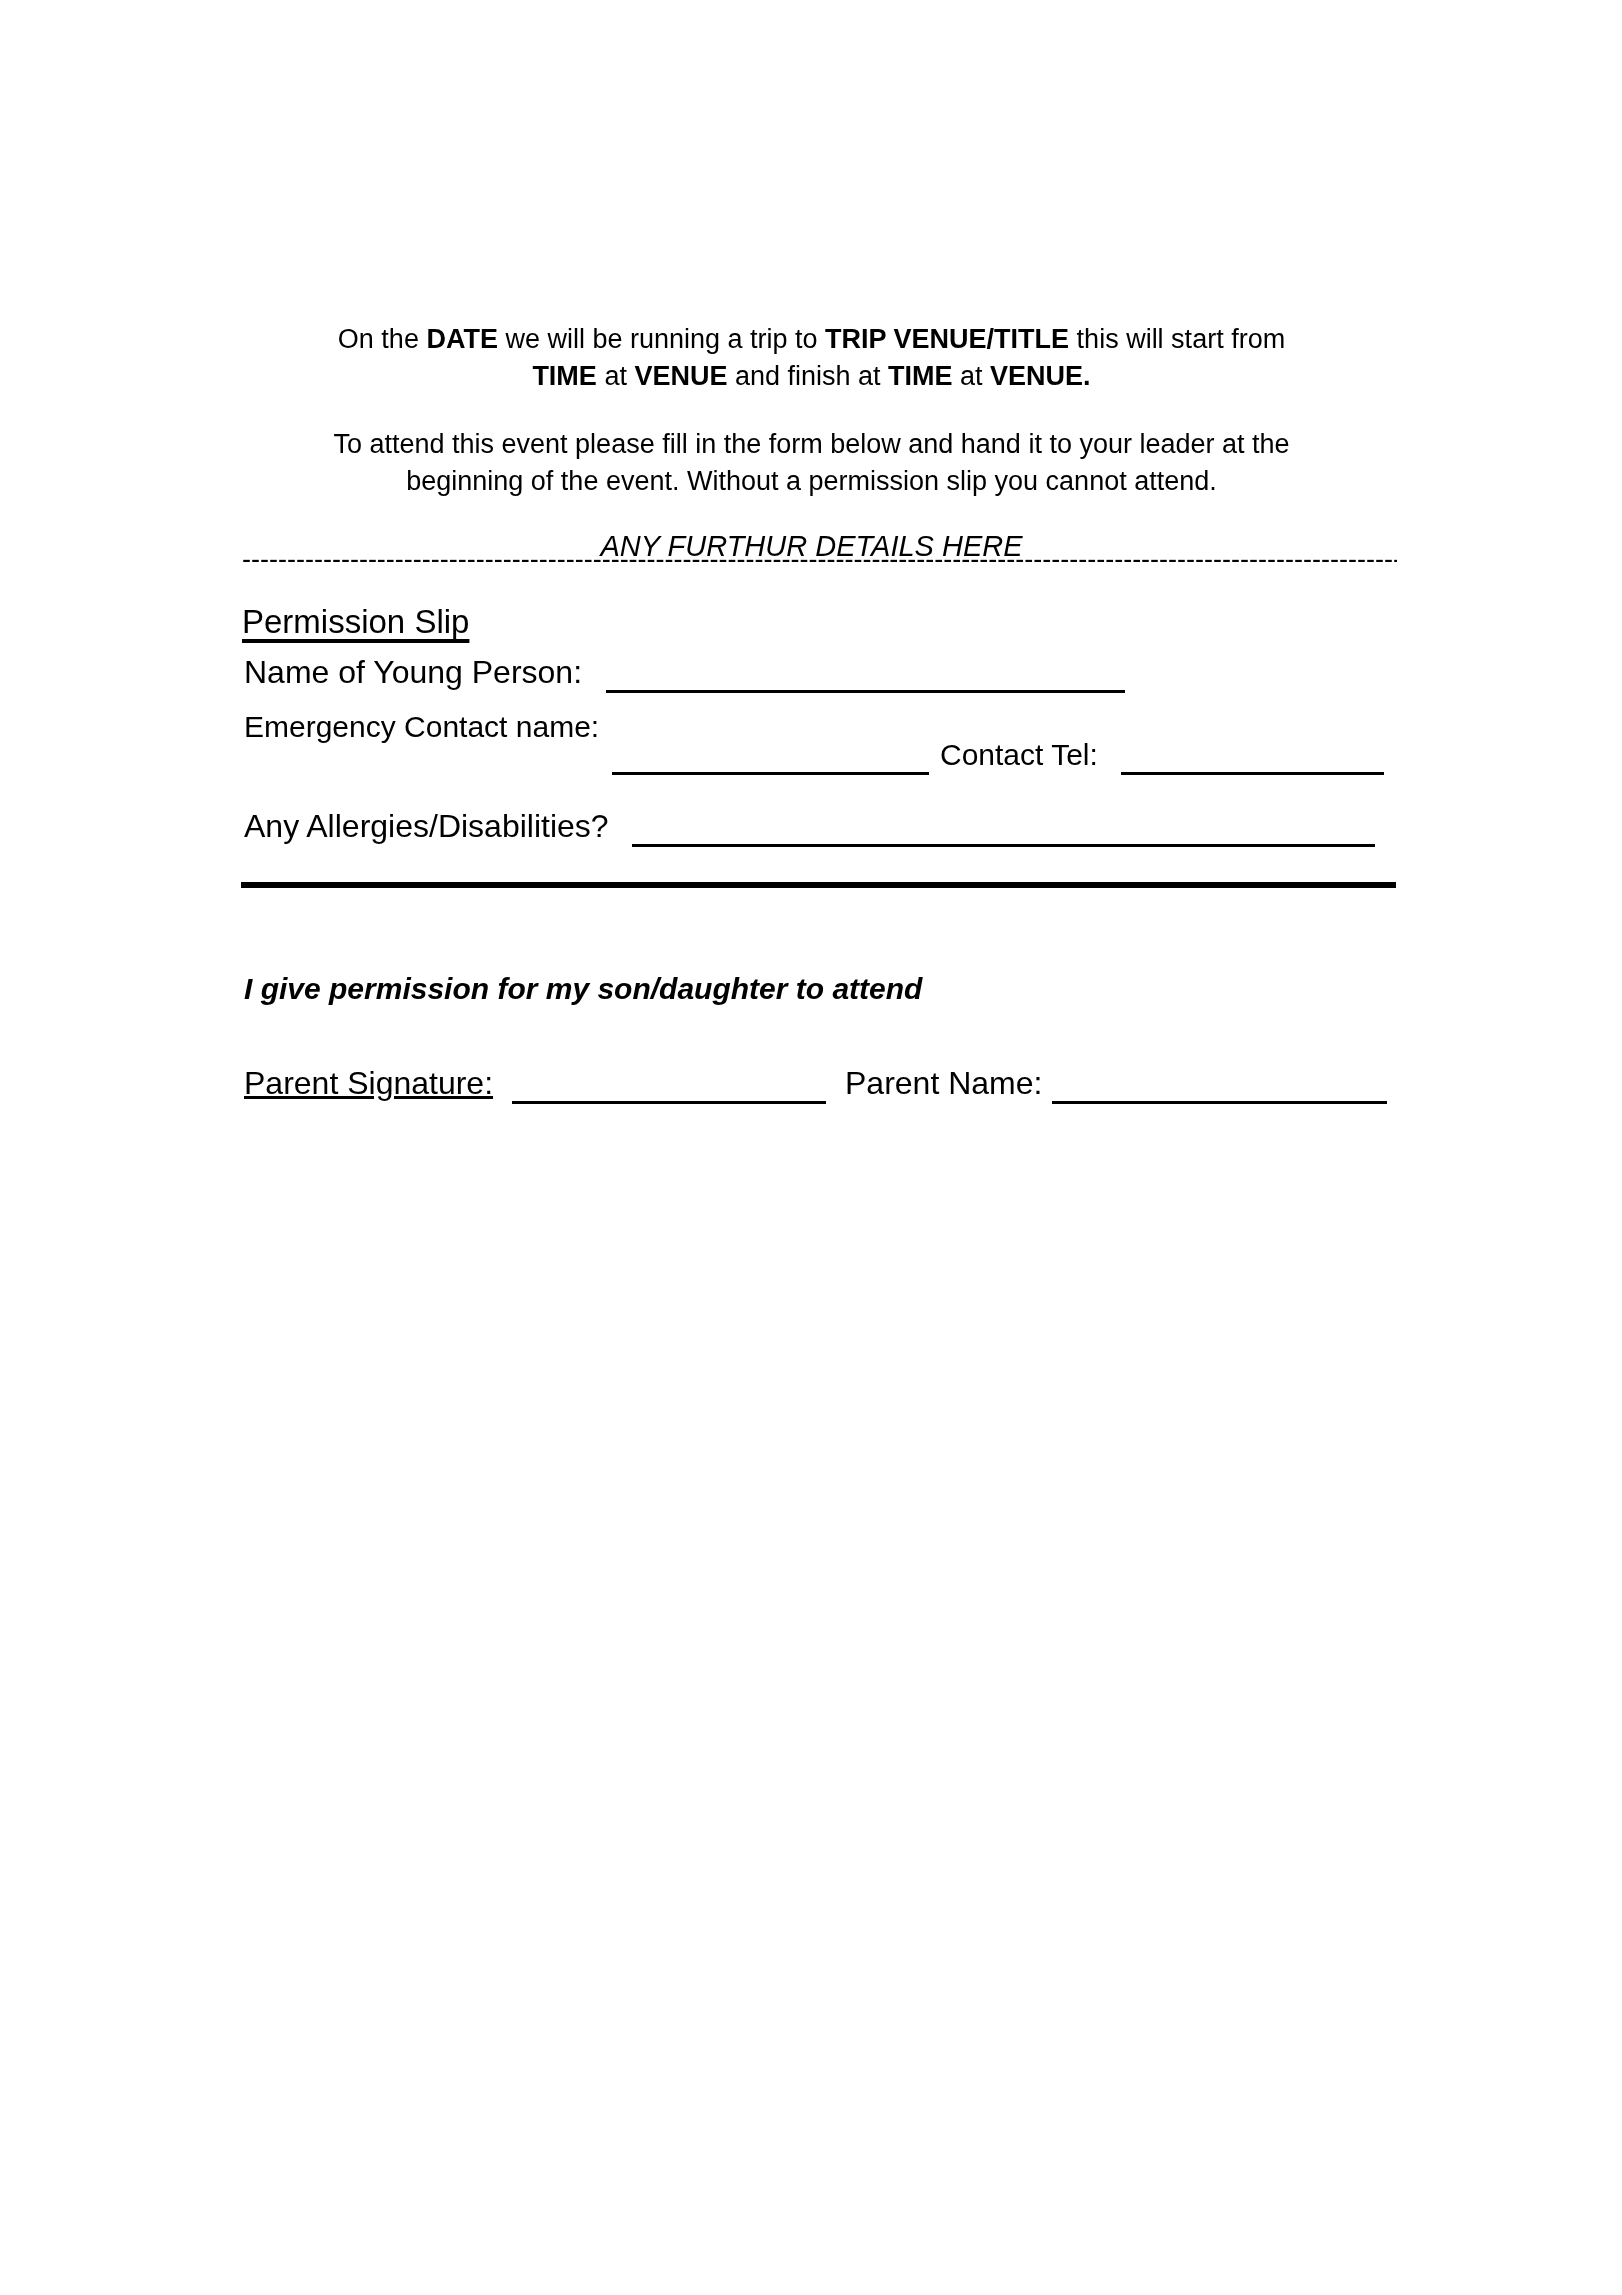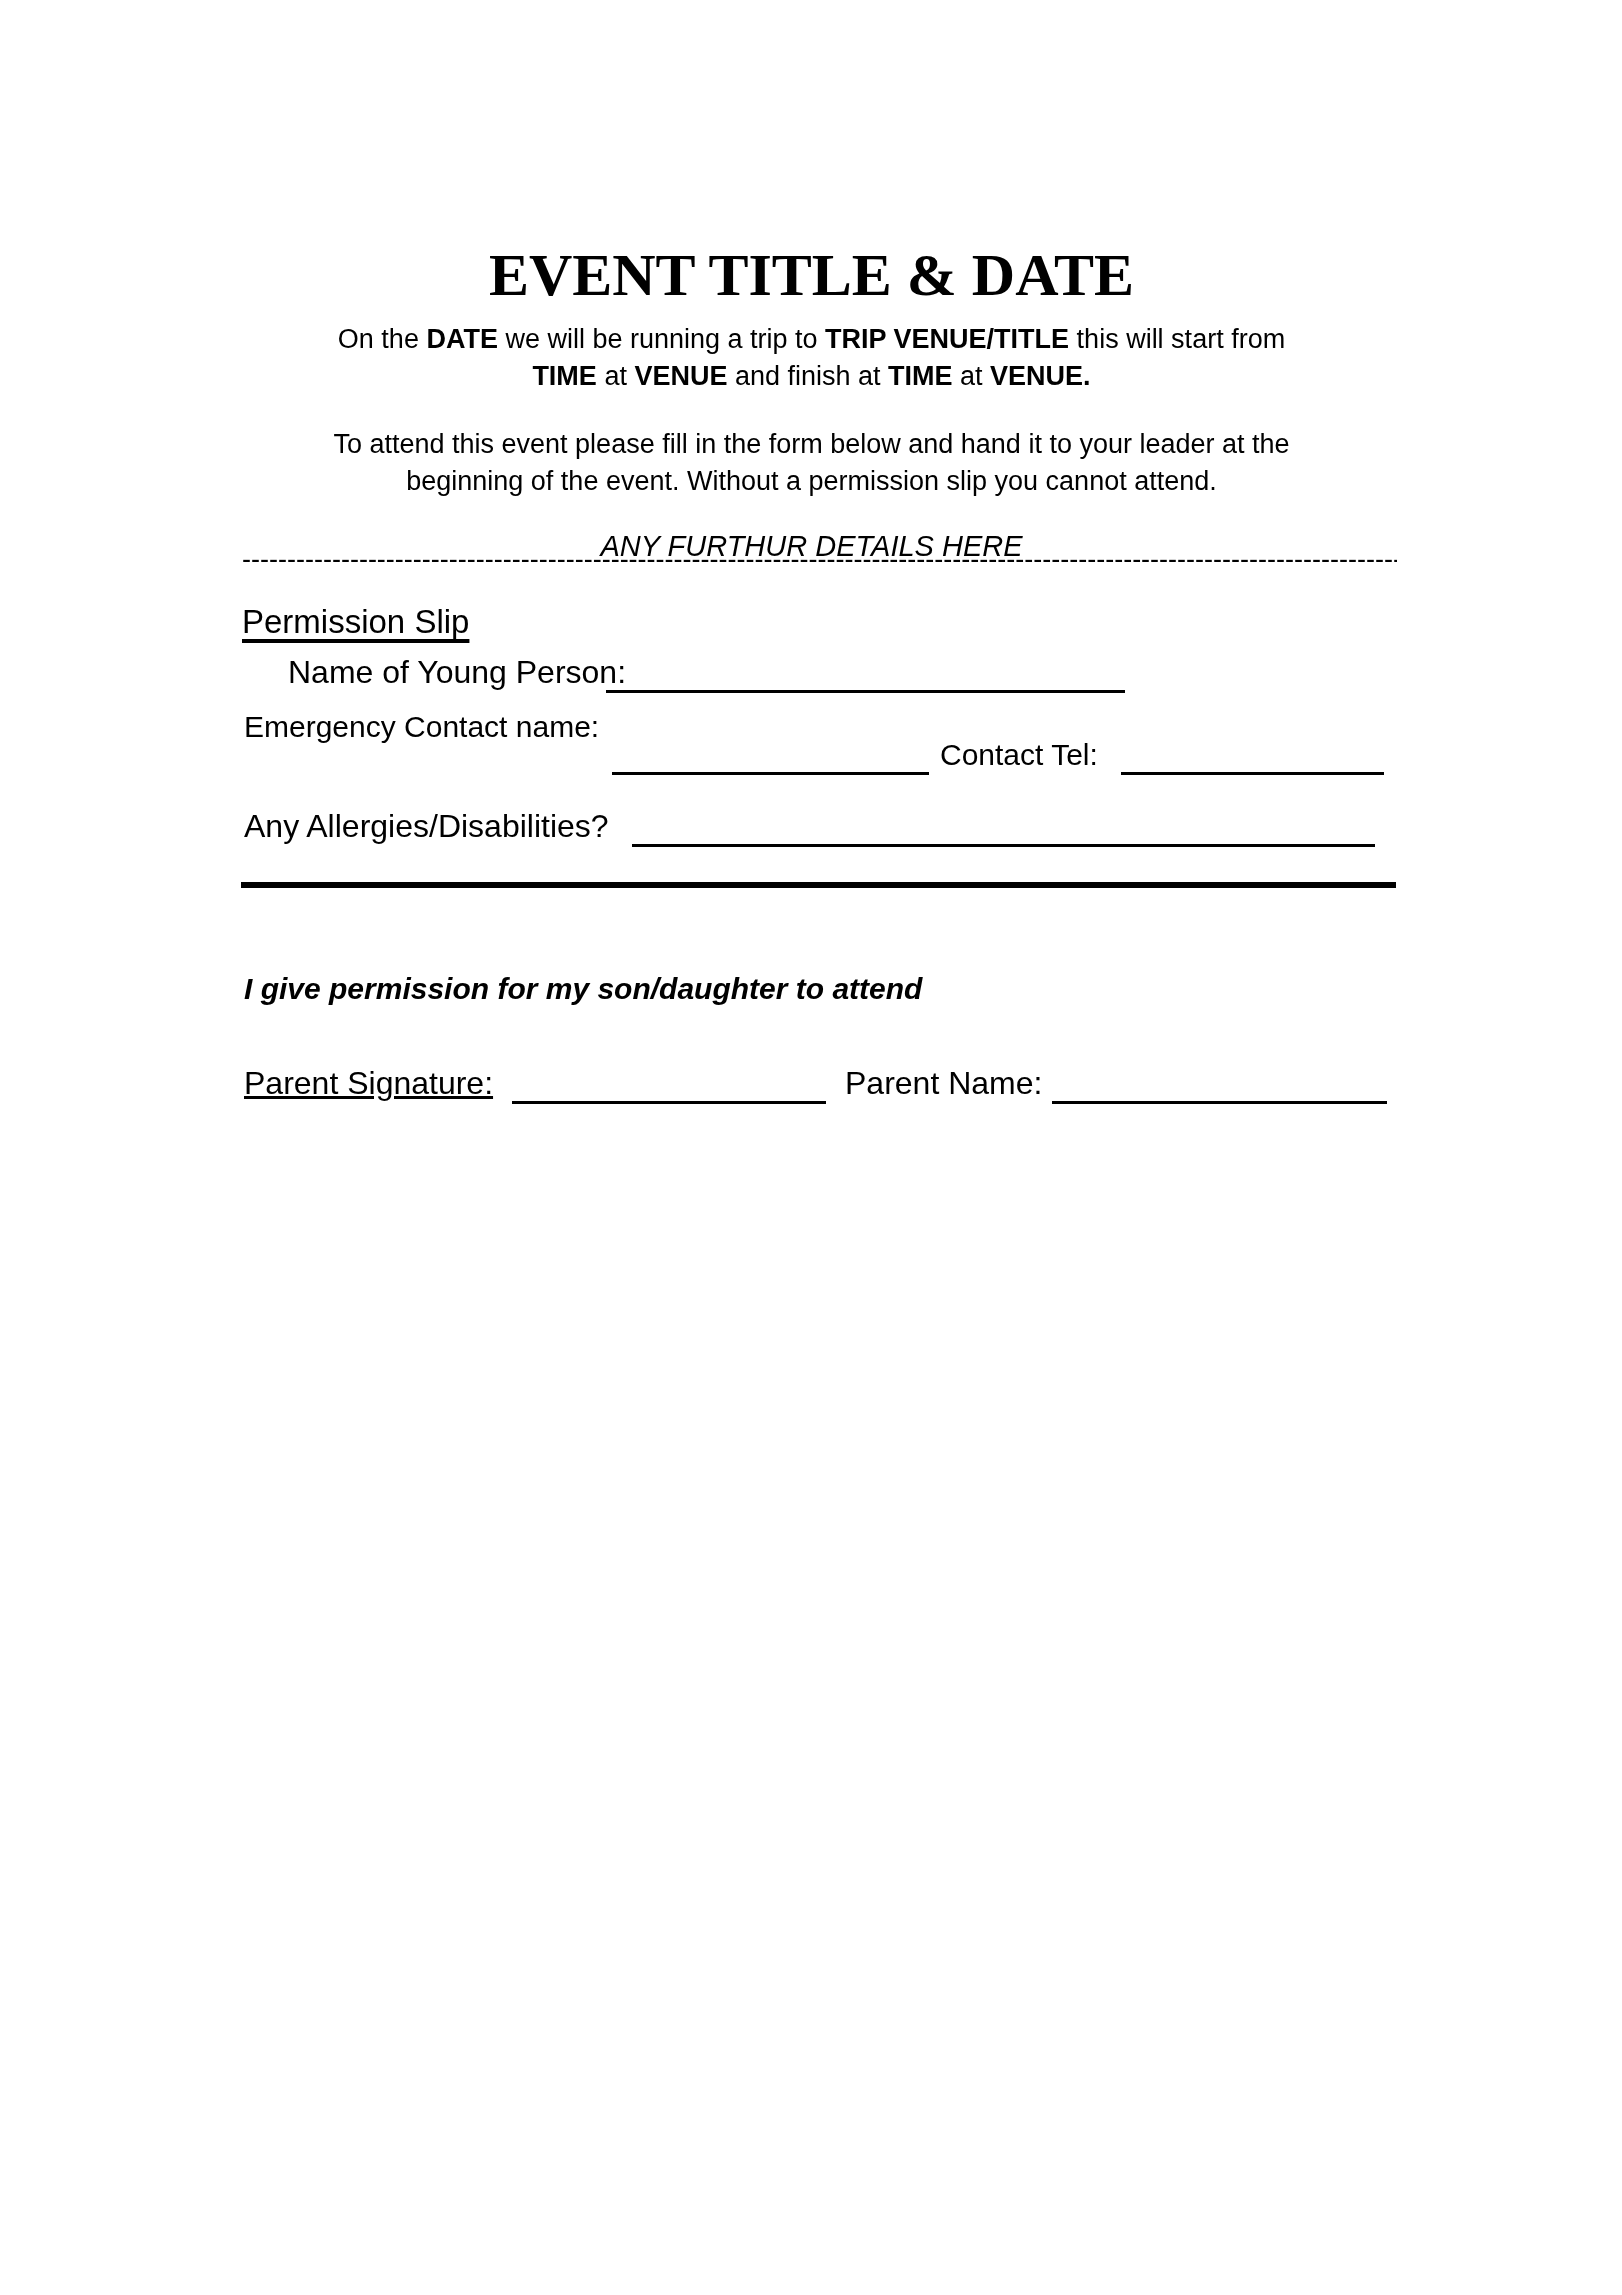--- a/index.html
+++ b/index.html
@@ -59,33 +59,32 @@
     top: 944px; left: 244px;
     font-size: 30px; font-weight: bold; font-style: italic;
     line-height: 1; white-space: nowrap;
   }
 </style>
 </head>
 <body>
 
 <div class="page">
 
-  <h1 class="abs center-block title">EVENT TITLE &amp; DATE</h1>
 
   <p class="abs center-block body-par intro"><span>On the </span><span class="b">DATE</span><span> we will be running a trip to </span><span class="b">TRIP VENUE/TITLE</span><span> this will start from</span><br><span class="b">TIME</span><span> at </span><span class="b">VENUE</span><span> and finish at </span><span class="b">TIME</span><span> at </span><span class="b">VENUE.</span></p>
 
   <p class="abs center-block details-note">ANY FURTHUR DETAILS HERE</p>
 
   <p class="abs center-block body-par attend"><span>To attend this event please fill in the form below and hand it to your leader at the</span><br><span>beginning of the event. Without a permission slip you cannot attend.</span></p>
 
   <div class="abs dashes">----------------------------------------------------------------------------------------------------------------------------------</div>
 
   <h2 class="abs perm-heading">Permission Slip</h2>
 
-  <span class="abs label35" style="top:656px; left:244px;margin-left:44px;">Name of Young Person:</span>
+  <span class="abs label35" style="top:656px; left:244px;">Name of Young Person:</span>
   <div class="abs blank" style="top:690px; left:606px; width:519px;"></div>
 
   <span class="abs label33" style="top:712px; left:244px;">Emergency Contact name:</span>
   <div class="abs blank" style="top:772px; left:612px; width:317px;"></div>
   <span class="abs label33" style="top:740px; left:940px;">Contact Tel:</span>
   <div class="abs blank" style="top:772px; left:1121px; width:263px;"></div>
 
   <span class="abs label35" style="top:810px; left:244px;">Any Allergies/Disabilities?</span>
   <div class="abs blank" style="top:844px; left:632px; width:743px;"></div>
 

